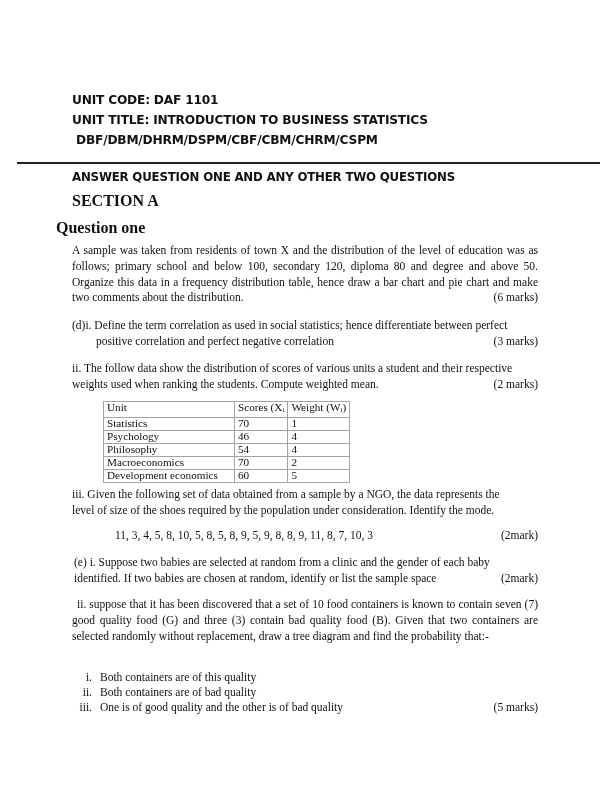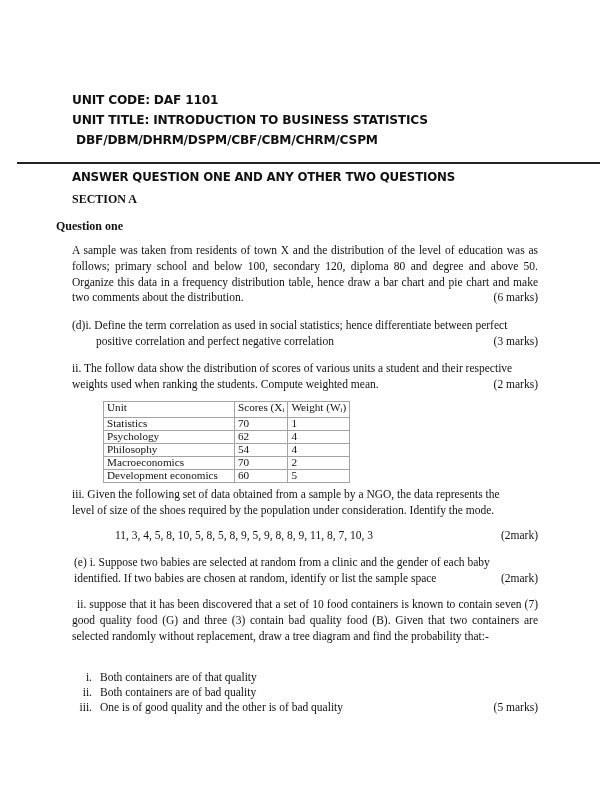--- a/index.html
+++ b/index.html
@@ -5,21 +5,21 @@
     html, body { margin: 0; padding: 0; background: #ffffff; }
     body { width: 612px; height: 792px; position: relative; overflow: hidden; color: #111; }
     .sans { font-family: "DejaVu Sans", sans-serif; font-weight: bold; }
     .serif { font-family: "Liberation Serif", serif; }
     .abs { position: absolute; }
     .hdr { left: 72px; font-size: 12.2px; letter-spacing: -0.2px; white-space: nowrap; }
     .rule { left: 17px; width: 583px; top: 162px; height: 1.6px; background: #222; }
     .para { left: 72px; width: 466px; font-size: 11.5px; line-height: 15.8px; text-align: justify; }
     .line { left: 72px; width: 466px; font-size: 11.5px; line-height: 15.8px; white-space: nowrap; }
     .marks { position: absolute; right: 0; text-align: right; }
-    .boldserif { font-family: "Liberation Serif", serif; font-weight: bold; font-size: 12px; }
+    .boldserif { font-family: "Liberation Serif", serif; font-weight: bold; font-size: 16px; }
     table.w { position: absolute; left: 103px; top: 401px; border-collapse: collapse; font-family: "Liberation Serif", serif; font-size: 11.2px; line-height: 11.5px; }
     table.w td { border: 1px solid #a3a3a3; padding: 0 3px; white-space: nowrap; vertical-align: top; height: 12px; }
     table.w td.c1 { width: 124px; }
     table.w td.c2 { width: 36px; overflow: hidden; margin-top: 42px; }
     table.w td.c3 { width: 51px; }
     sub { font-size: 7px; vertical-align: -1px; }
     .li { position: absolute; font-family: "Liberation Serif", serif; font-size: 11.5px; line-height: 14.5px; white-space: nowrap; }
     .li .num { position: absolute; width: 20px; text-align: right; }
     .li .txt { position: absolute; left: 28px; }
   </style>
@@ -63,21 +63,21 @@
     <td class="c2"><span>Scores (X</span><sub>i</sub></td>
     <td class="c3"><span>Weight (W</span><sub>i</sub><span>)</span></td>
   </tr>
   <tr>
     <td class="c1">Statistics</td>
     <td class="c2">70</td>
     <td class="c3">1</td>
   </tr>
   <tr>
     <td class="c1">Psychology</td>
-    <td class="c2">62</td>
+    <td class="c2">46</td>
     <td class="c3">4</td>
   </tr>
   <tr>
     <td class="c1">Philosophy</td>
     <td class="c2">54</td>
     <td class="c3">4</td>
   </tr>
   <tr>
     <td class="c1">Macroeconomics</td>
     <td class="c2">70</td>
@@ -101,21 +101,21 @@
 <div class="abs line serif" style="top:555px; left:74px;">(e) i. Suppose two babies are selected at random from a clinic and the gender of each baby</div>
 <div class="abs line serif" style="top:571px; left:74px; width:464px;">
   <span>identified. If two babies are chosen at random, identify or list the sample space</span>
   <span class="marks">(2mark)</span>
 </div>
 
 <div class="abs para serif" style="top:597px; text-indent:5px;">ii. suppose that it has been discovered that a set of 10 food containers is known to contain seven (7) good quality food (G) and three (3) contain bad quality food (B). Given that two containers are selected randomly without replacement, draw a tree diagram and find the probability that:-</div>
 
 <div class="li" style="left:72px; top:670px; width:466px;">
   <span class="num" style="left:0;">i.</span>
-  <span class="txt">Both containers are of that quality</span>
+  <span class="txt">Both containers are of this quality</span>
 </div>
 <div class="li" style="left:72px; top:685px; width:466px;">
   <span class="num" style="left:0;">ii.</span>
   <span class="txt">Both containers are of bad quality</span>
 </div>
 <div class="li" style="left:72px; top:700px; width:466px;">
   <span class="num" style="left:0;">iii.</span>
   <span class="txt">One is of good quality and the other is of bad quality</span>
   <span class="marks">(5 marks)</span>
 </div>

